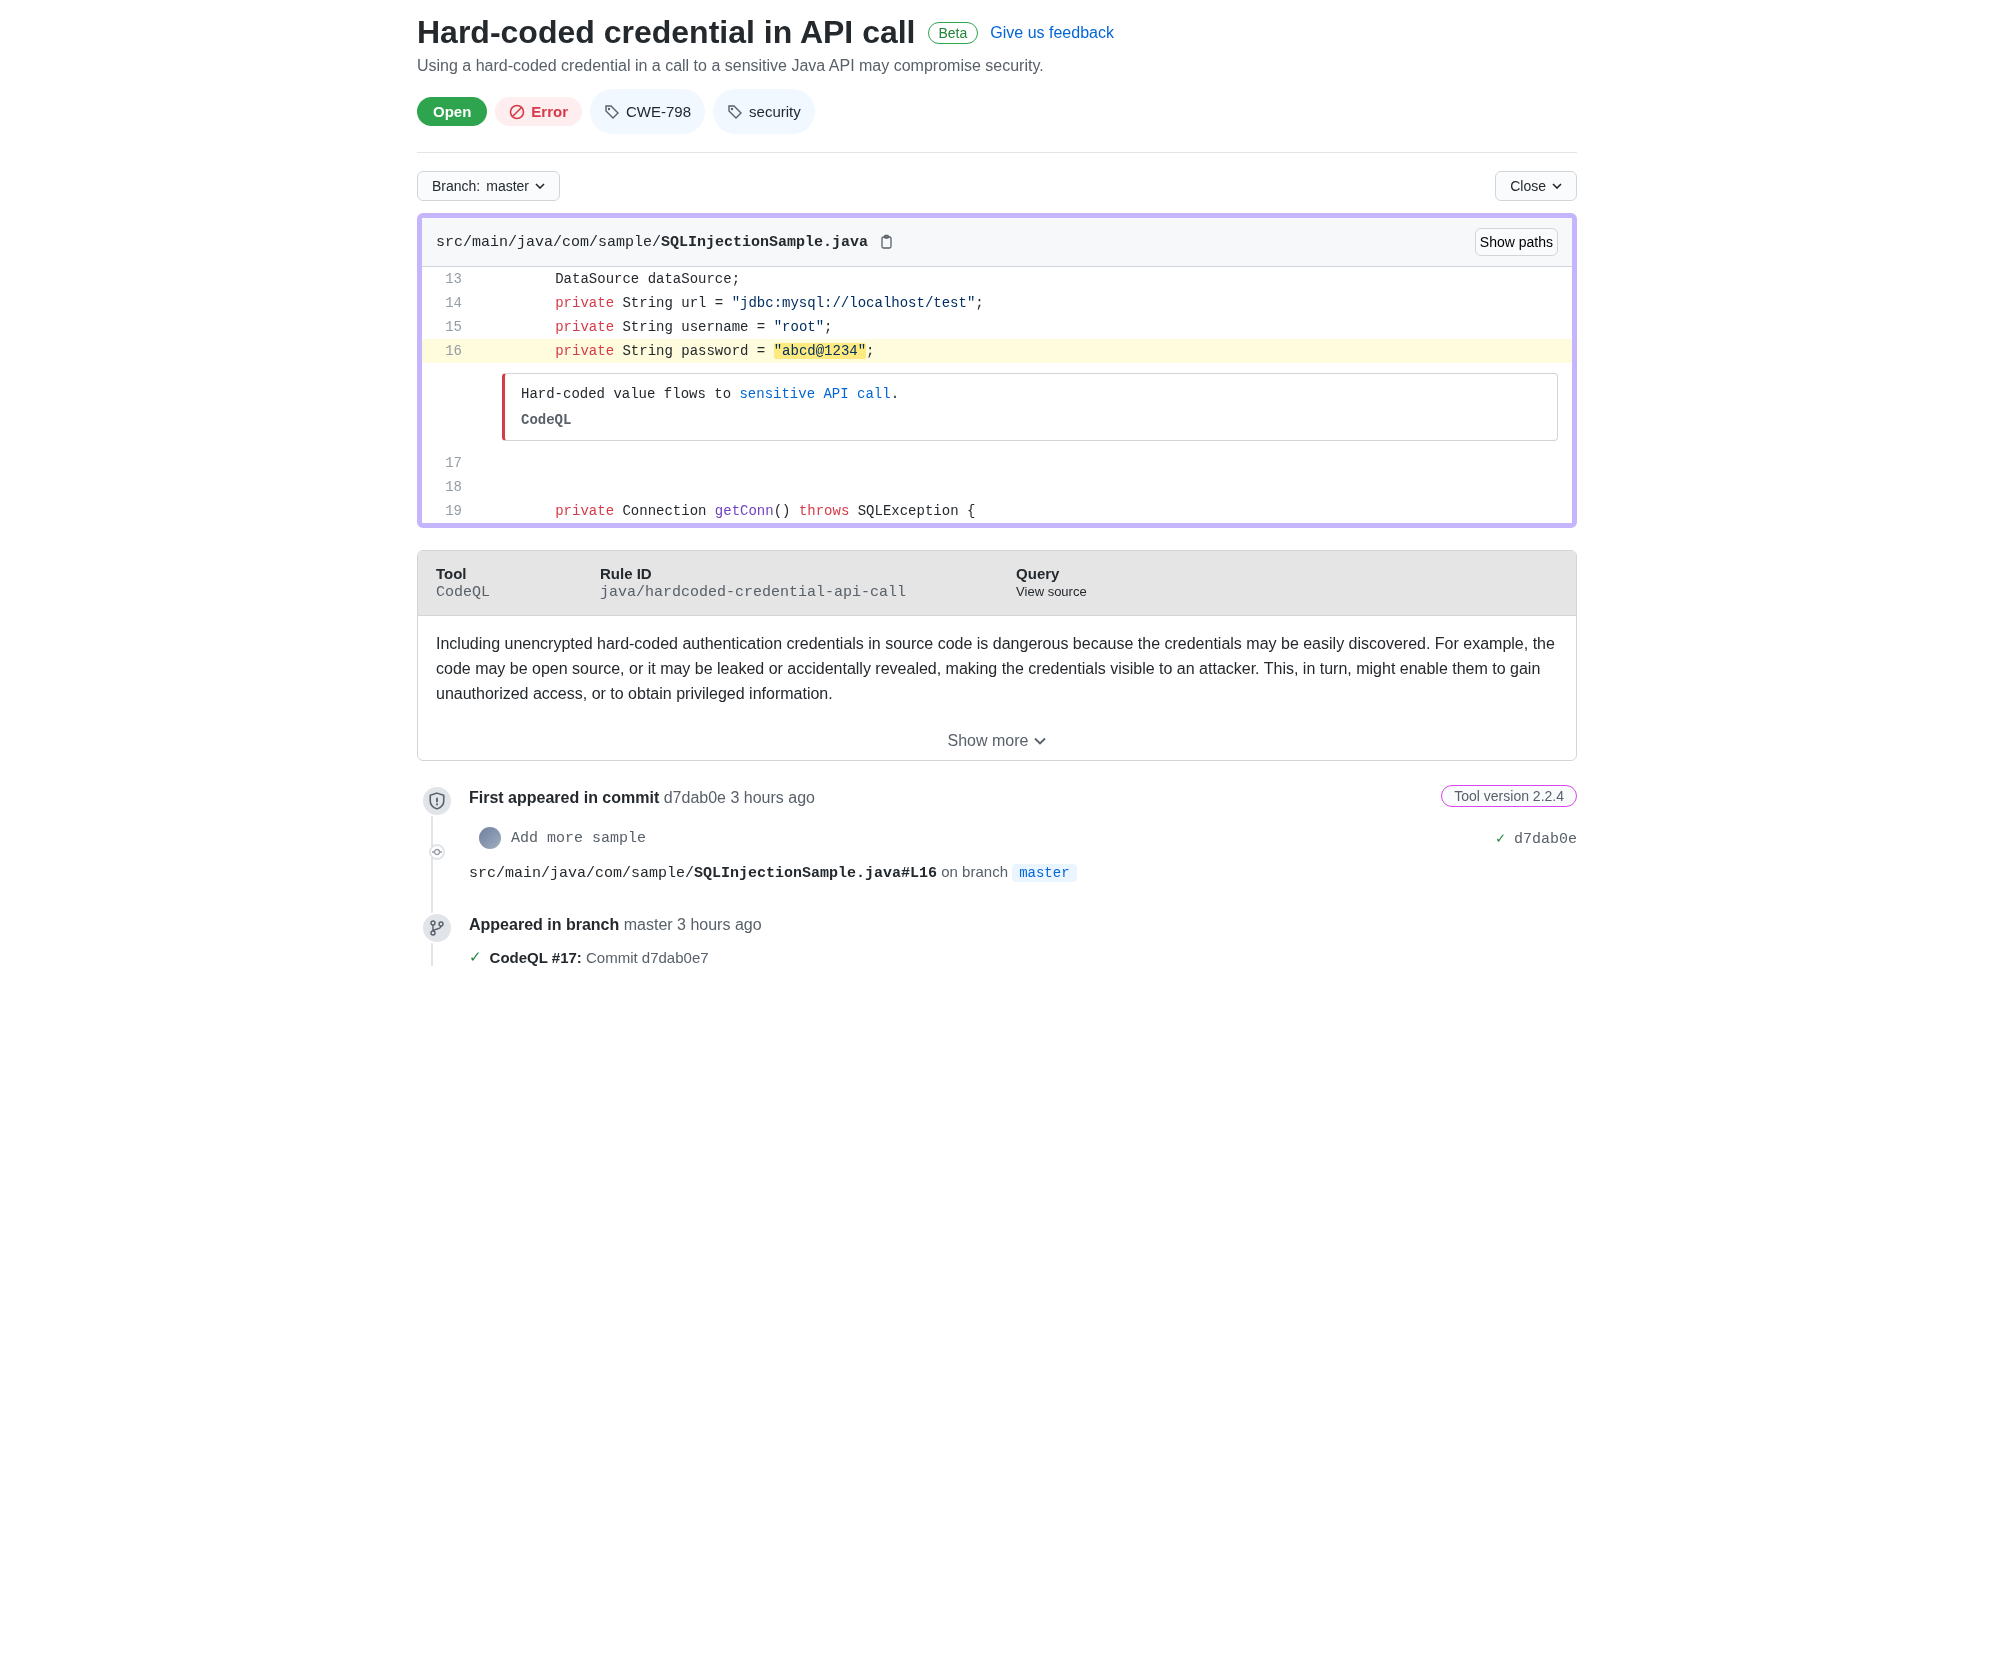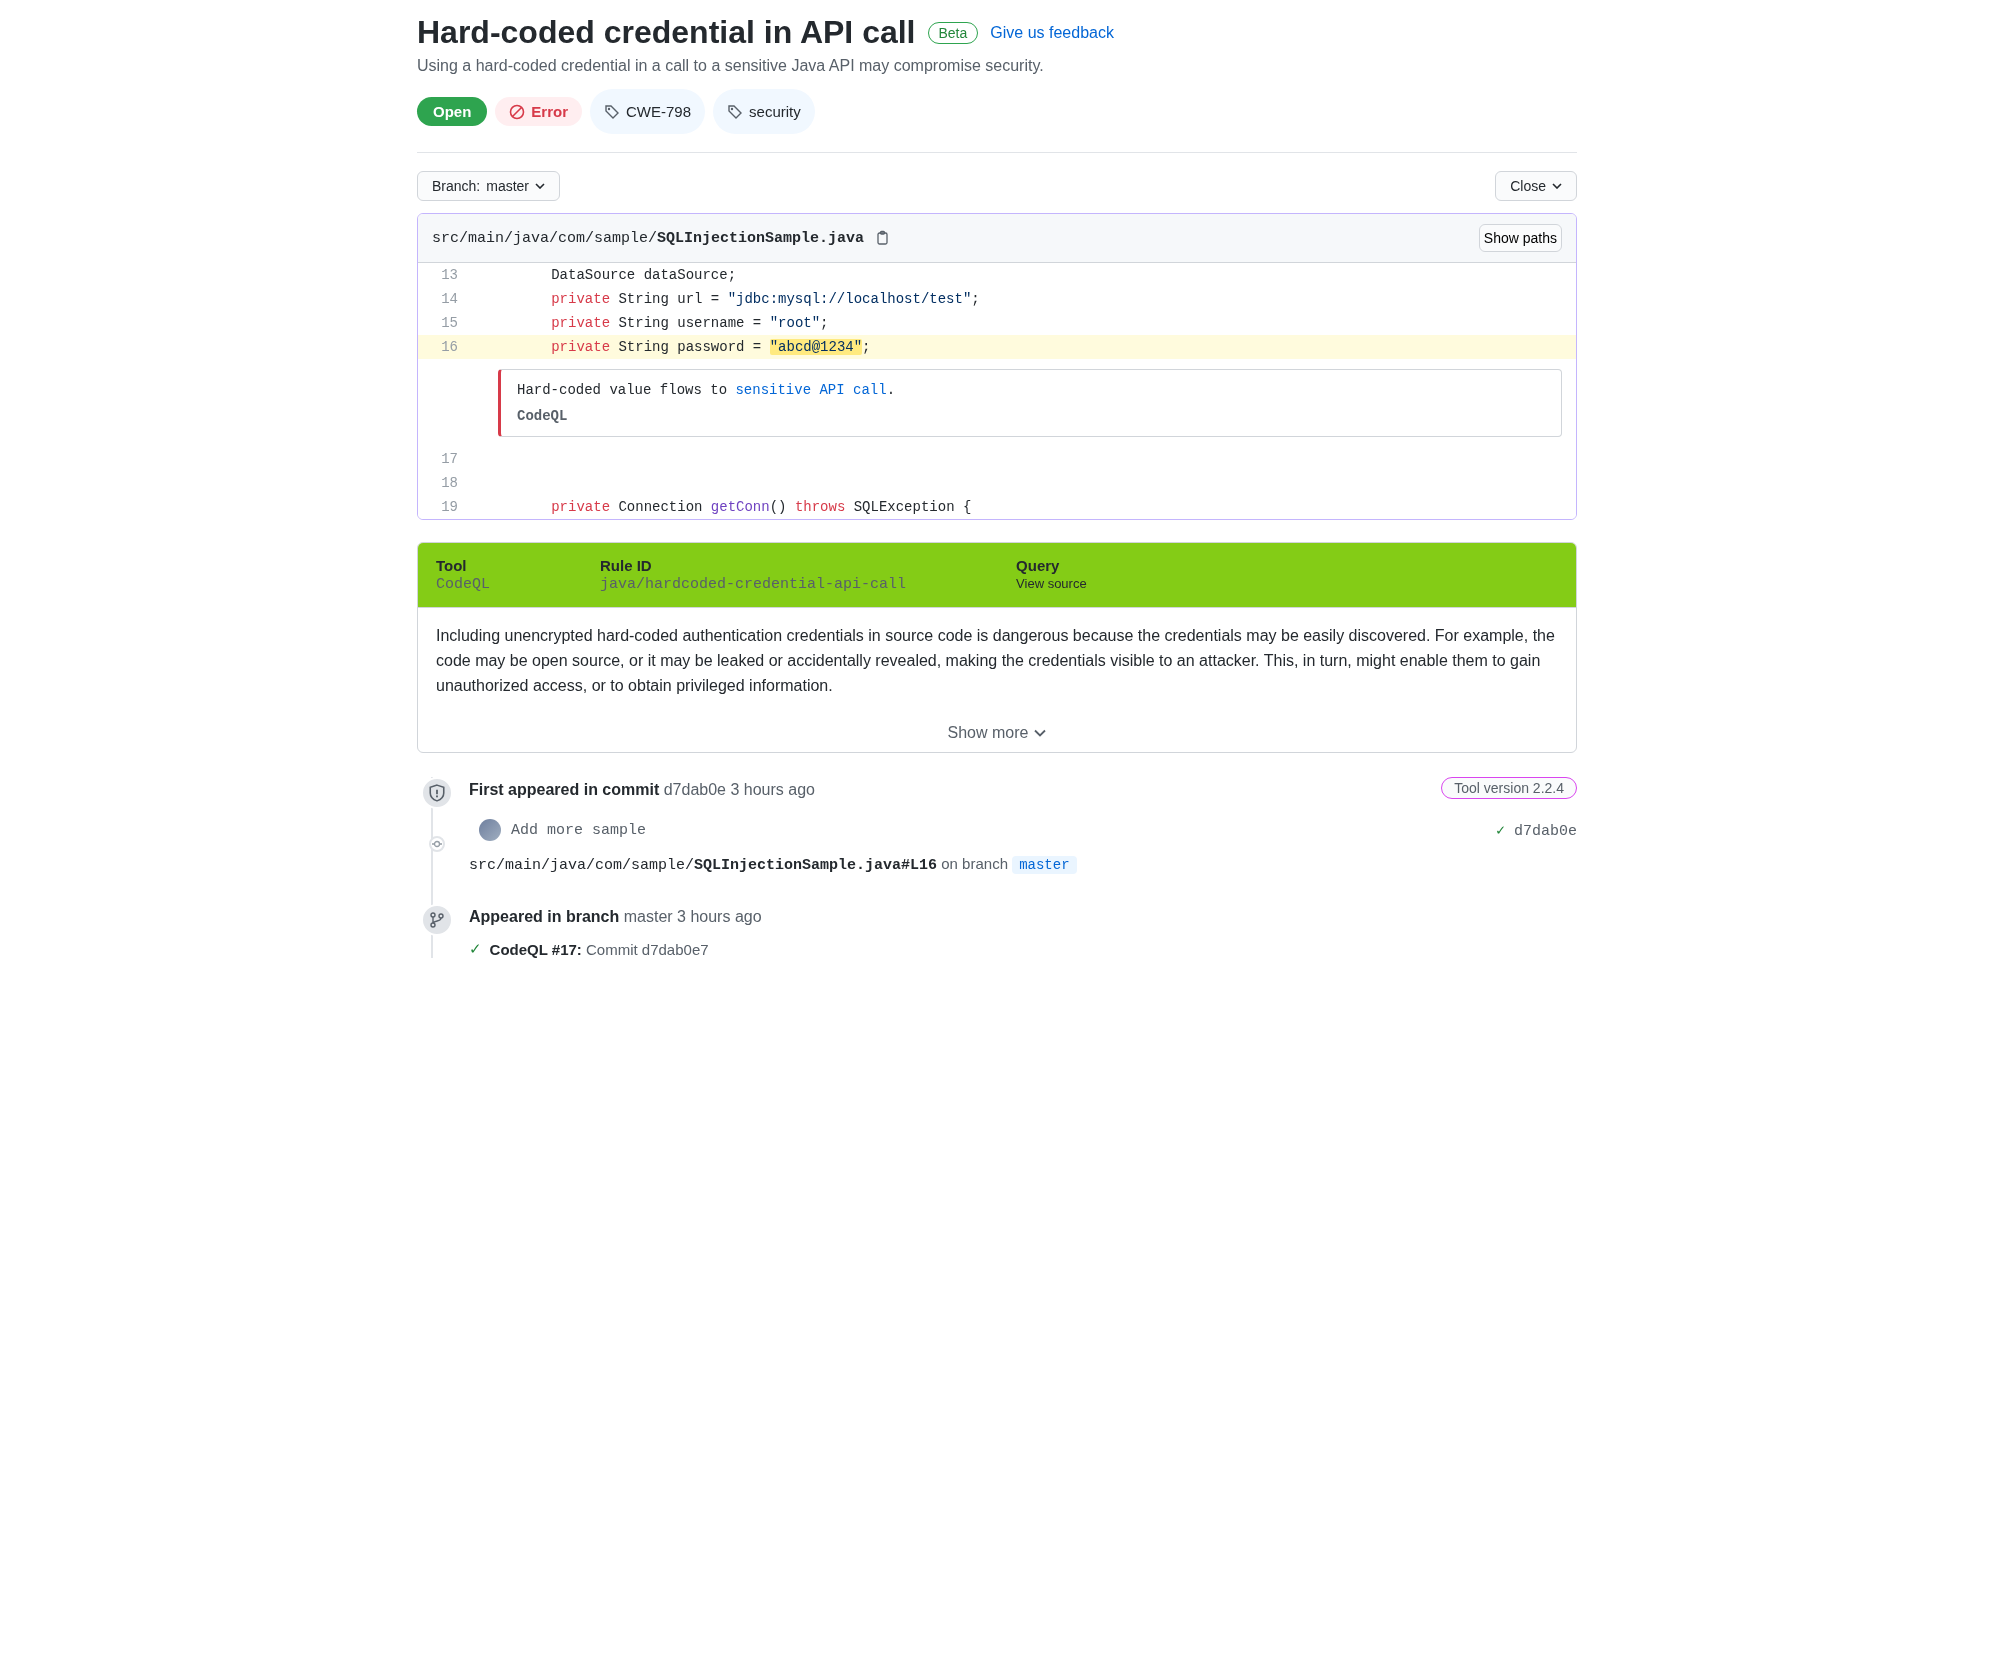--- a/index.html
+++ b/index.html
@@ -32,21 +32,21 @@
     background: #f1f8ff; color: #24292e; font-size: 15px;
     padding: 14px 14px; border-radius: 30px; display: flex; align-items: center; gap: 6px;
   }
   .divider { border: 0; border-top: 1px solid #e1e4e8; margin: 0 0 18px 0; }
   .toolbar { display: flex; justify-content: space-between; margin-bottom: 12px; }
   .btn {
     background: #fafbfc; border: 1px solid #d1d5da; border-radius: 6px;
     padding: 6px 14px; font-size: 14px; font-weight: 500; color: #24292e;
     cursor: pointer; display: flex; align-items: center; gap: 6px;
   }
-  .code-panel { border: 1px solid #c4b5fd; border-radius: 6px; overflow: hidden; }
+  .code-panel { border: 5px solid #c4b5fd; border-radius: 6px; overflow: hidden; }
   .code-header {
     background: #f6f8fa; border-bottom: 1px solid #d1d5da;
     padding: 10px 14px; display: flex; justify-content: space-between; align-items: center;
   }
   .file-path { font-family: SFMono-Regular, Consolas, "Liberation Mono", Menlo, monospace; font-size: 15px; display:flex; align-items:center; gap:10px;}
   .file-path b { font-weight: 600; }
   .show-paths-btn {
     background: #fafbfc; border: 1px solid #d1d5da; border-radius: 6px;
     padding: 5px 4px; font-size: 14px; font-weight: 500; cursor:pointer;
   }
@@ -62,21 +62,21 @@
   .alert-box {
     margin: 10px 14px 10px 80px; border: 1px solid #d1d5da; border-left: 3px solid #d73a49;
     border-radius: 4px; padding: 12px 16px; font-family: SFMono-Regular, Consolas, "Liberation Mono", Menlo, monospace;
     font-size: 14px;
   }
   .alert-box .link { color: #0366d6; }
   .alert-tool { color: #586069; font-weight: 600; margin-top: 10px; }
   .details-panel {
     border: 1px solid #d1d5da; border-radius: 6px; margin-top: 22px; overflow: hidden;
   }
-  .details-meta { background: #84cc16; padding: 14px 18px; display: flex; gap: 110px; border-bottom: 1px solid #d1d5da; }
+  .details-meta { background: #e5e5e5; padding: 14px 18px; display: flex; gap: 110px; border-bottom: 1px solid #d1d5da; }
   .meta-col .meta-label { font-weight: 600; font-size: 15px; margin-bottom: 2px; }
   .meta-col .meta-value { color: #586069; font-size: 15px; font-family: SFMono-Regular, Consolas, "Liberation Mono", Menlo, monospace;}
   .meta-link { color: #24292e; font-size: 13px; }
   .details-body { padding: 16px 18px; font-size: 16px; line-height: 1.55; }
   .show-more-row { text-align: center; padding: 10px; color: #586069; font-size: 16px; cursor:pointer; display:flex; justify-content:center; gap:6px; align-items:center;}
   .timeline { margin-top: 24px; position: relative; margin-left: 4px; }
   .timeline::before {
     content: ""; position: absolute; left: 10px; top: 0; bottom: 0; width: 2px; background: #e1e4e8;
   }
   .timeline-item { position: relative; padding-left: 48px; margin-bottom: 8px; }

